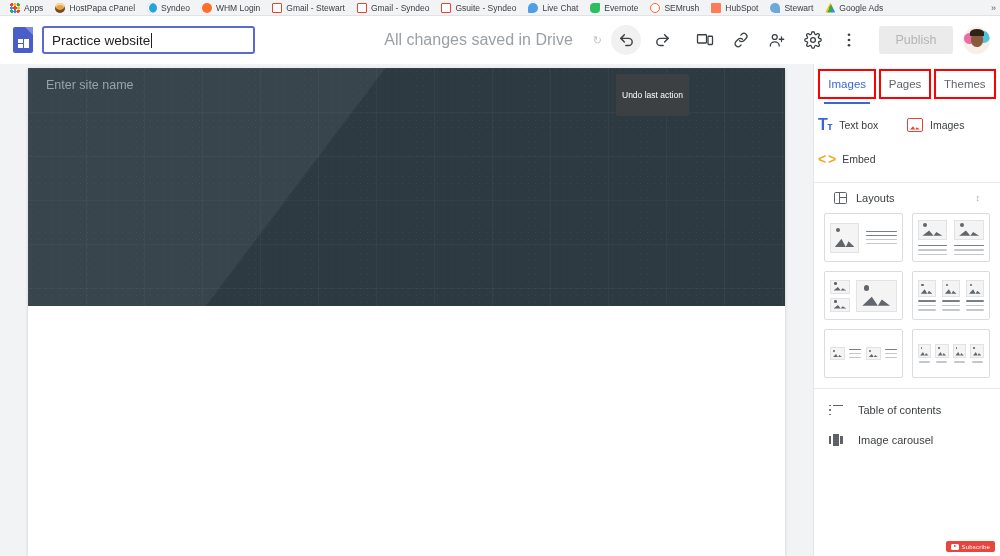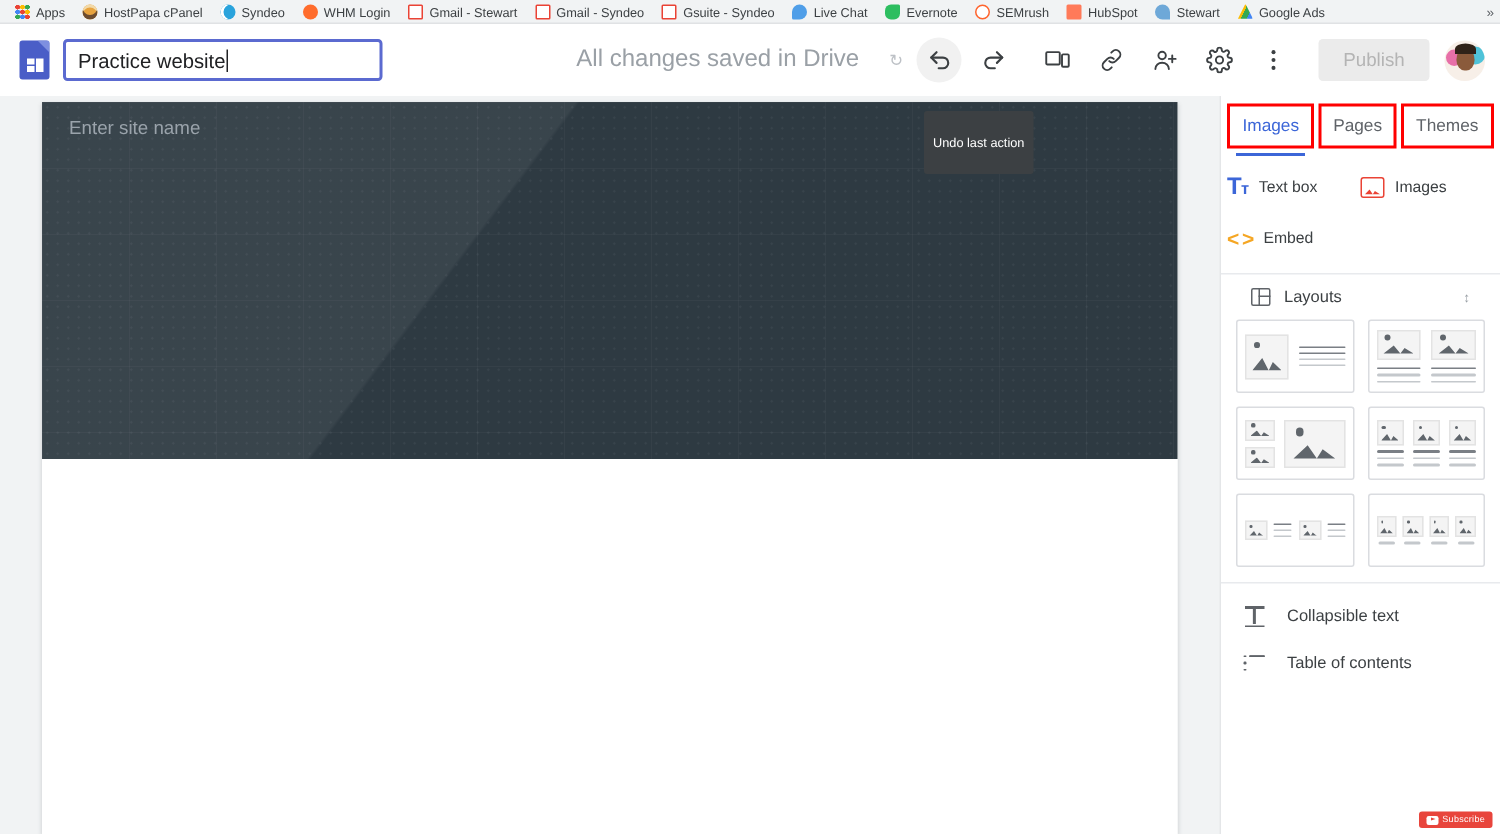--- a/index.html
+++ b/index.html
@@ -761,39 +761,41 @@
               <div class="thumb-img"></div>
               <div class="ln light"></div>
             </div>
         </div>
       </div>
     </div>
 
     <div class="list-sec">
       <div class="li-row">
         <span class="li-ico">
-            <span class="collapsible-ico">
-              <i></i>
-            </span>
-          </span>
-        <span class="li-label">Collapsible text</span>
-      </div>
-      <div class="li-row">
-        <span class="li-ico">
             <span class="toc-ico">
               <b></b>
               <b></b>
               <b></b>
               <i></i>
               <i></i>
               <i></i>
             </span>
           </span>
         <span class="li-label">Table of contents</span>
       </div>
+      <div class="li-row">
+        <span class="li-ico">
+            <span class="carousel-ico">
+              <s></s>
+              <s></s>
+              <s></s>
+            </span>
+          </span>
+        <span class="li-label">Image carousel</span>
+      </div>
     </div>
 
     <div class="yt-badge">
       <span class="play"></span>
       <span class="yt-text">Subscribe</span>
     </div>
 
   </div>
 </div>
 

